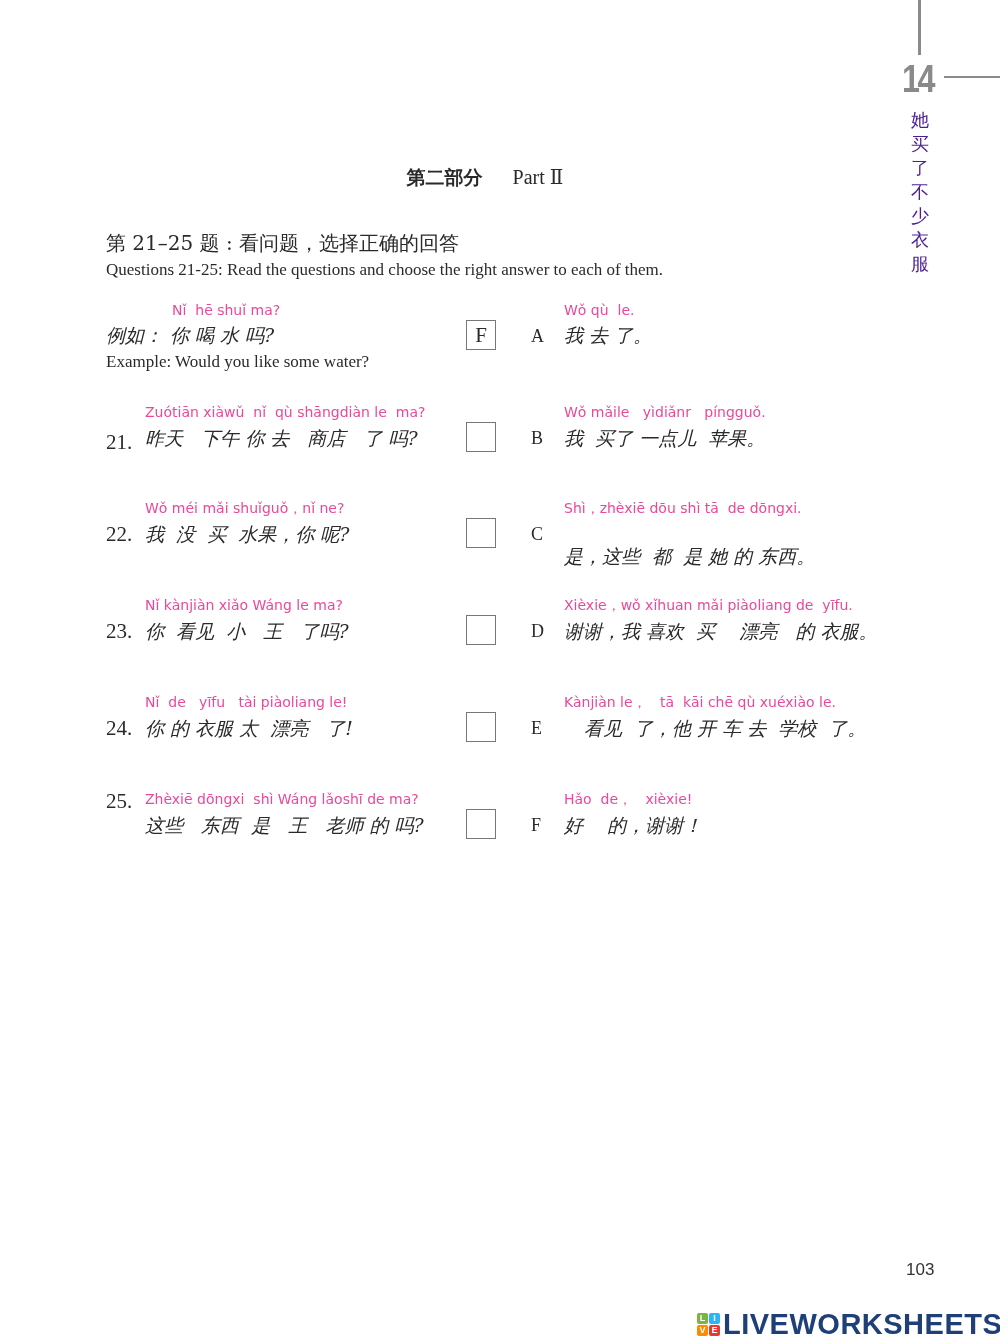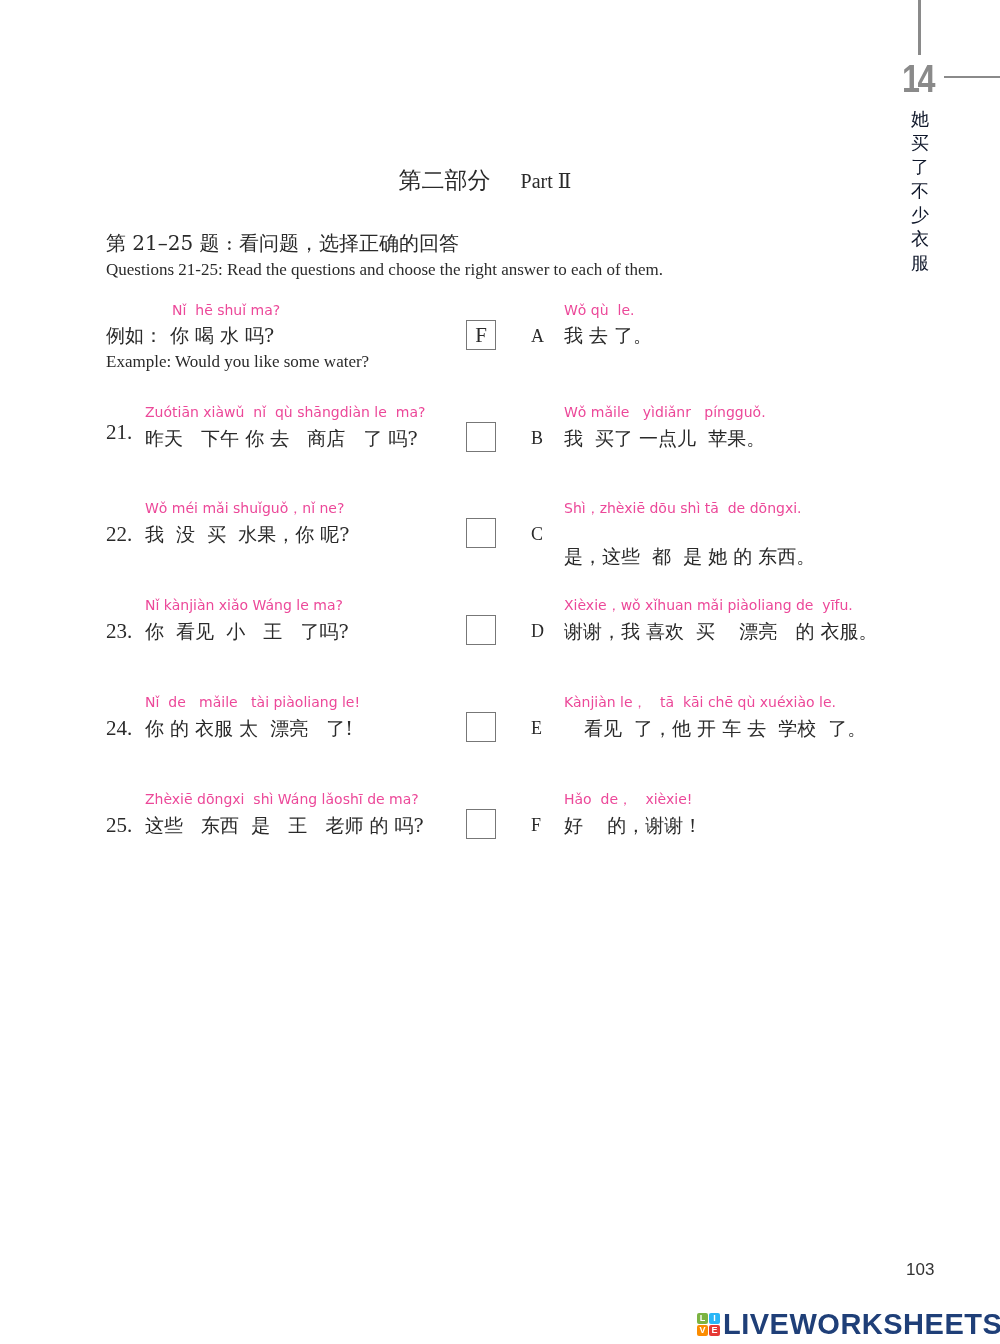--- a/index.html
+++ b/index.html
@@ -1,26 +1,26 @@
 <!DOCTYPE html>
 <html><head>
 <meta charset="utf-8">
 <style>
   html, body { margin:0; padding:0; }
   body { width:1000px; height:1344px; background:#ffffff; position:relative; overflow:hidden; color:#2a2a2a; font-family:"Liberation Serif", "DejaVu Serif", serif; }
   .vline { position:absolute; left:918px; top:0; width:3px; height:55px; background:#8a8a8a; }
   .chapnum { position:absolute; left:902px; top:58px; font-family:"Liberation Sans", sans-serif; font-weight:bold; font-size:38px; color:#8a8a8a; letter-spacing:-3px; transform:scaleX(0.85); transform-origin:left; }
   .hline { position:absolute; left:944px; top:76px; width:56px; height:2px; background:#8a8a8a; }
-  .chaptitle { position:absolute; left:909px; top:108px; width:22px; font-family:Liberation Mono, monospace; font-size:18px; line-height:24px; color:#0f172a; text-align:center; }
+  .chaptitle { position:absolute; left:909px; top:108px; width:22px; font-family:Liberation Serif, serif; font-size:18px; line-height:24px; color:#4c1d95; text-align:center; }
   .parttitle { position:absolute; left:0; width:970px; top:165px; text-align:center; font-size:20px; }
-  .parttitle .zh { font-weight:normal; font-family:"DejaVu Sans", sans-serif; font-size:23px; margin-right:25px; }
+  .parttitle .zh { font-weight:bold; font-family:"DejaVu Sans", sans-serif; font-size:19px; margin-right:25px; }
   .instr-zh { position:absolute; left:106px; top:230px; font-size:20px; font-family:"DejaVu Serif", serif; }
   .instr-en { position:absolute; left:106px; top:260px; font-size:17px; }
   .pinyin { position:absolute; font-family:"DejaVu Sans", sans-serif; font-size:14px; color:#ec4899; white-space:pre; }
-  .hanzi { position:absolute; font-family:"DejaVu Serif", serif; font-size:19px; white-space:pre; }
+  .hanzi { position:absolute; font-family:"DejaVu Serif", serif; font-size:19px; white-space:pre;font-style:italic; }
   .num { position:absolute; font-size:21px; }
   .letter { position:absolute; font-size:18px; }
   .box { position:absolute; left:466px; width:30px; height:30px; border:1px solid #777; box-sizing:border-box; text-align:center; font-size:21px; line-height:29px; background:#fff; }
   .example-en { position:absolute; left:106px; top:352px; font-size:17px; }
   .pagenum { position:absolute; left:906px; top:1260px; font-family:"Liberation Sans", sans-serif; font-size:17px; color:#333; }
   .logo { position:absolute; left:697px; top:1308px; display:flex; align-items:center; }
   .logo-grid { display:grid; grid-template-columns:11px 11px; grid-template-rows:11px 11px; gap:1px; margin-right:3px; }
   .logo-grid span { display:block; font-family:"Liberation Sans", sans-serif; font-weight:bold; font-size:9px; color:#fff; text-align:center; line-height:11px; border-radius:2px; }
   .logo-text { font-family:"Liberation Sans", sans-serif; font-weight:bold; font-size:29px; color:#1f3f78; letter-spacing:0.5px; }
 </style>
@@ -40,41 +40,41 @@
 <div class="instr-zh">第 21–25 题 : 看问题，选择正确的回答</div>
 <div class="instr-en">Questions 21-25: Read the questions and choose the right answer to each of them.</div>
 
 <div class="pinyin" style="left:172px; top:302px;">Nǐ  hē shuǐ ma?</div>
 <div class="hanzi" style="left:106px; top:323px;">例如：</div>
 <div class="hanzi" style="left:170px; top:323px;">你 喝 水 吗?</div>
 <div class="example-en">Example: Would you like some water?</div>
 <div class="box" style="top:320px;">F</div>
 
 <div class="pinyin" style="left:145px; top:404px;">Zuótiān xiàwǔ  nǐ  qù shāngdiàn le  ma?</div>
-<div class="num" style="left:106px; top:420px;">21.</div>
+<div class="num" style="left:106px; top:430px;">21.</div>
 <div class="hanzi" style="left:145px; top:426px;">昨天   下午 你 去   商店   了 吗?</div>
 <div class="box" style="top:422px;"></div>
 
 <div class="pinyin" style="left:145px; top:500px;">Wǒ méi mǎi shuǐguǒ，nǐ ne?</div>
 <div class="num" style="left:106px; top:522px;">22.</div>
 <div class="hanzi" style="left:145px; top:522px;">我  没  买  水果，你 呢?</div>
 <div class="box" style="top:518px;"></div>
 
 <div class="pinyin" style="left:145px; top:597px;">Nǐ kànjiàn xiǎo Wáng le ma?</div>
 <div class="num" style="left:106px; top:619px;">23.</div>
 <div class="hanzi" style="left:145px; top:619px;">你  看见  小   王   了吗?</div>
 <div class="box" style="top:615px;"></div>
 
-<div class="pinyin" style="left:145px; top:694px;">Nǐ  de   mǎile   tài piàoliang le!</div>
+<div class="pinyin" style="left:145px; top:694px;">Nǐ  de   yīfu   tài piàoliang le!</div>
 <div class="num" style="left:106px; top:716px;">24.</div>
 <div class="hanzi" style="left:145px; top:716px;">你 的 衣服 太  漂亮   了!</div>
 <div class="box" style="top:712px;"></div>
 
 <div class="pinyin" style="left:145px; top:791px;">Zhèxiē dōngxi  shì Wáng lǎoshī de ma?</div>
-<div class="num" style="left:106px; top:813px;">25.</div>
+<div class="num" style="left:106px; top:789px;">25.</div>
 <div class="hanzi" style="left:145px; top:813px;">这些   东西  是   王   老师 的 吗?</div>
 <div class="box" style="top:809px;"></div>
 
 <div class="pinyin" style="left:564px; top:302px;">Wǒ qù  le.</div>
 <div class="letter" style="left:531px; top:326px;">A</div>
 <div class="hanzi" style="left:564px; top:323px;">我 去 了。</div>
 
 <div class="pinyin" style="left:564px; top:404px;">Wǒ mǎile   yìdiǎnr   píngguǒ.</div>
 <div class="letter" style="left:531px; top:428px;">B</div>
 <div class="hanzi" style="left:564px; top:426px;">我  买了 一点儿  苹果。</div>

